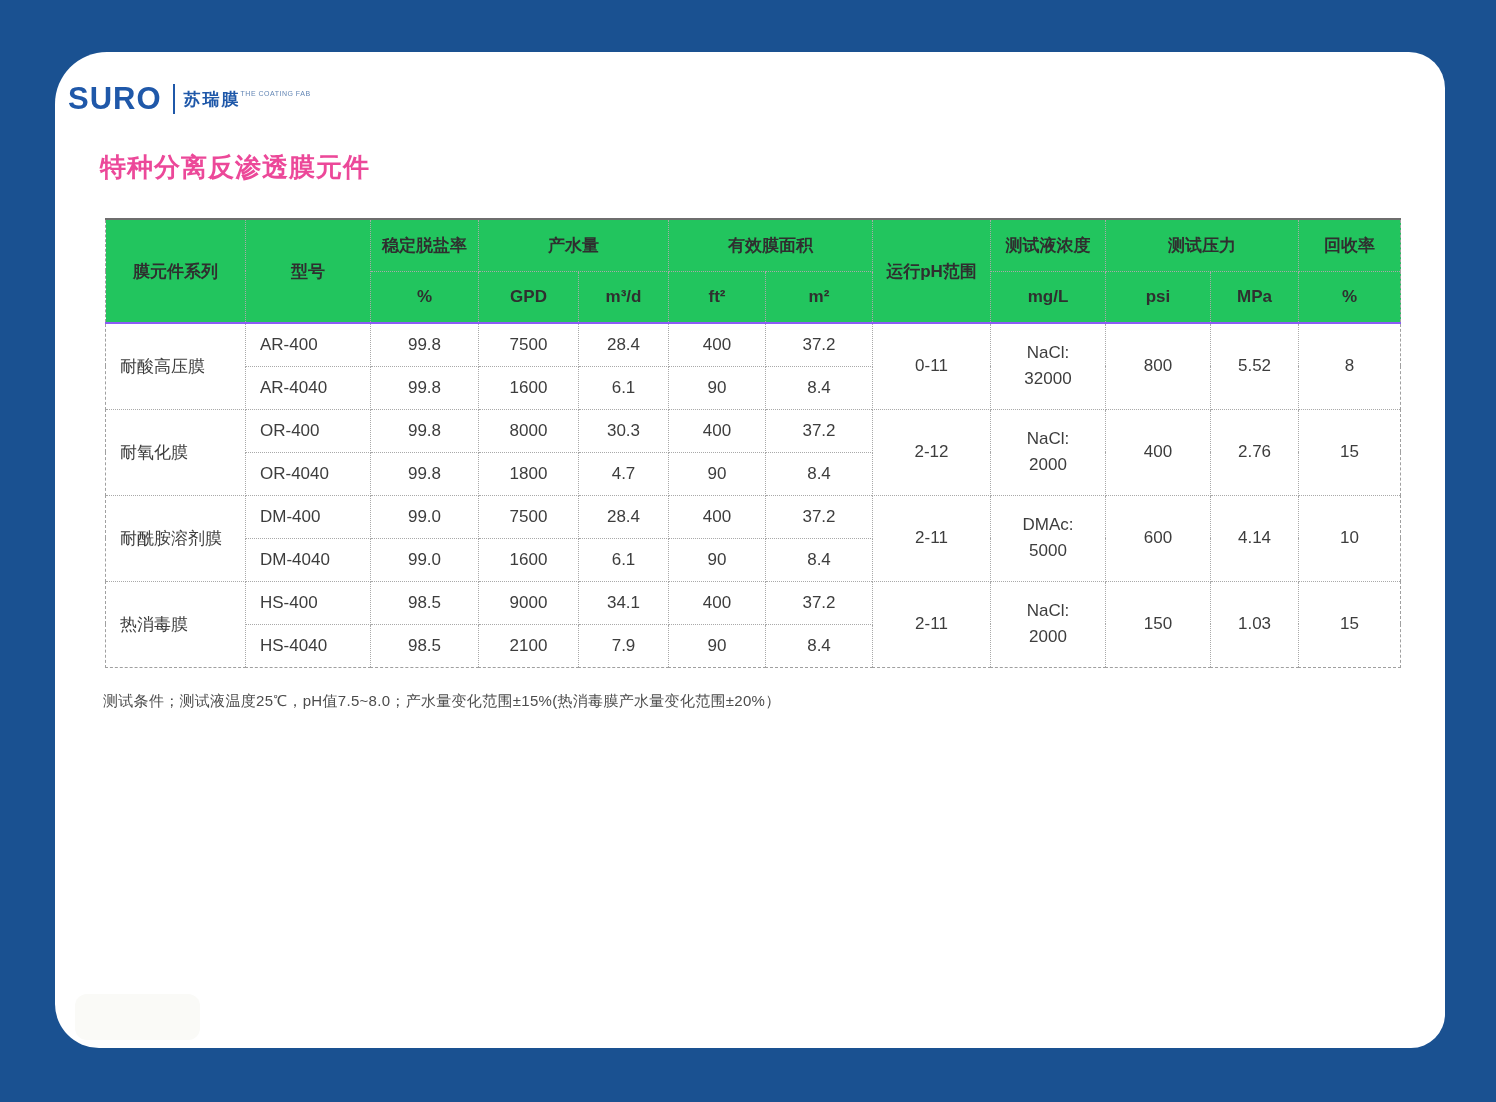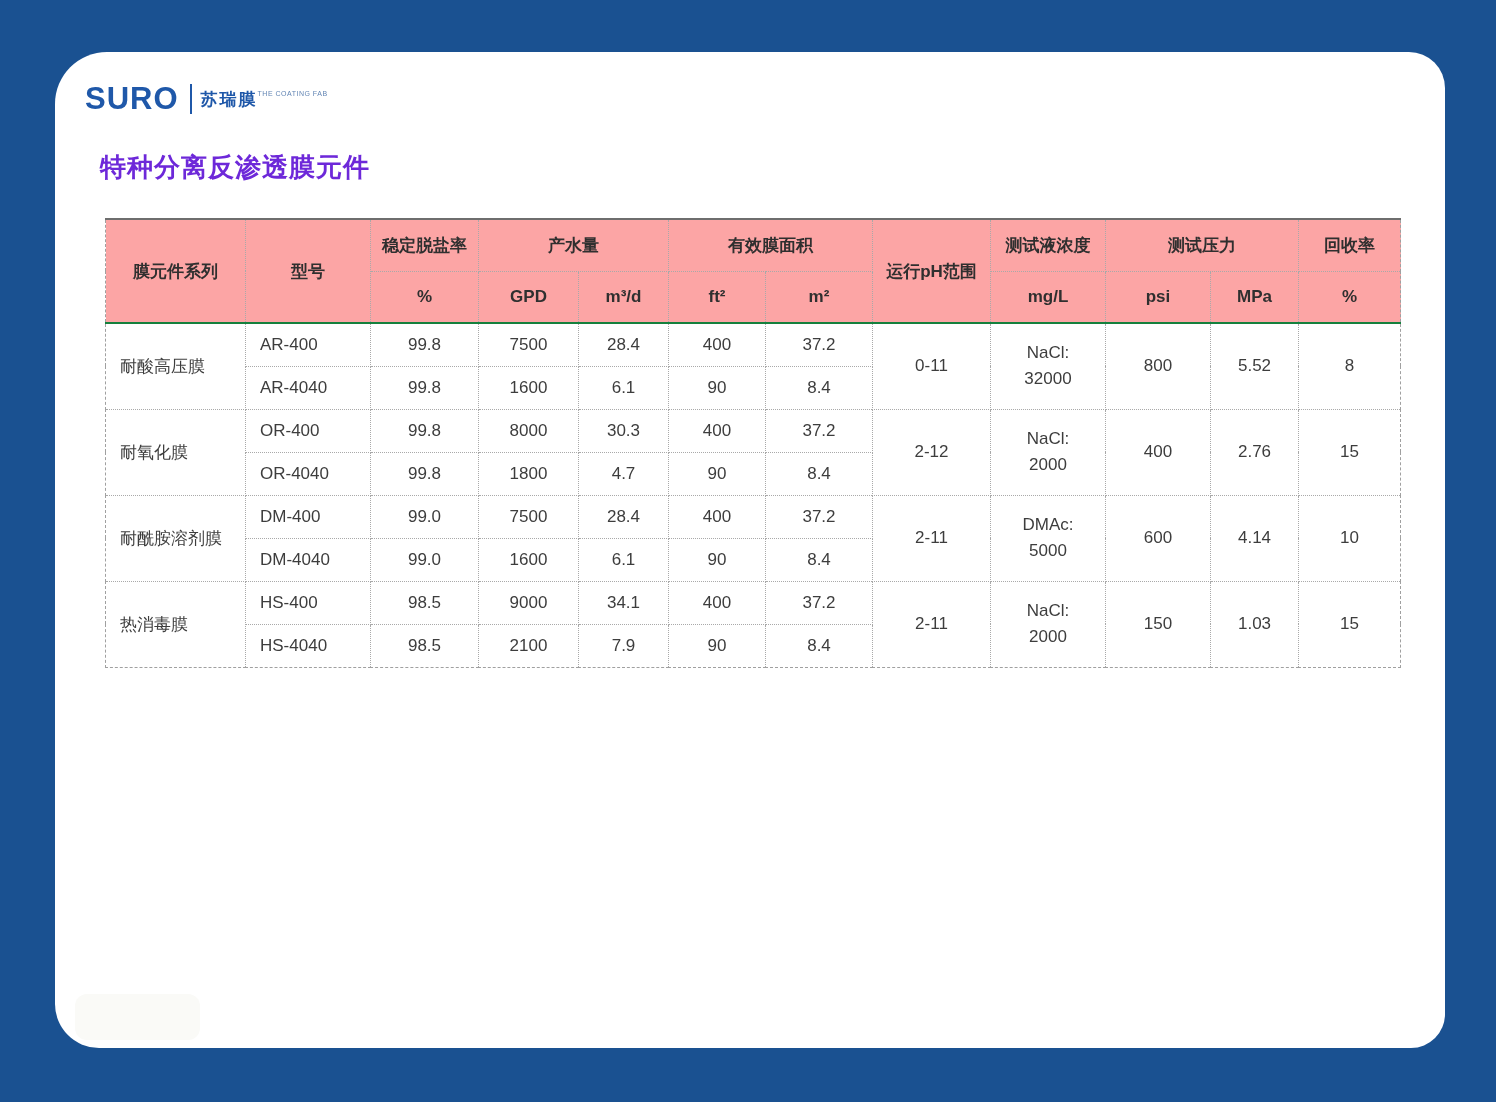--- a/index.html
+++ b/index.html
@@ -12,64 +12,64 @@
   }
   .panel {
     position:absolute;
     left:55px; top:52px;
     width:1390px; height:996px;
     background:#ffffff;
     border-radius:52px 36px 34px 44px;
   }
   
   .logo {
-    position:absolute; left:30px; top:22px;
+    position:absolute; left:13px; top:22px;
     display:flex; align-items:center; height:50px;
   }
   .logo-en {
     font-size:31px; font-weight:bold;
     color:#1f58a9; letter-spacing:1px;
   }
   .logo-divider {
     width:2px; height:30px; background:#1f58a9;
     margin:0 9px 0 11px;
   }
   .logo-right { display:flex; flex-direction:row; justify-content:center; }
   .logo-cn {
     font-size:17px; font-weight:bold; color:#1f58a9; letter-spacing:2px;
   }
   .logo-sub {
     font-size:7px; color:#6285b4; letter-spacing:0.5px; margin-top:2px;
   }
   
   .title {
     position:absolute; left:45px; top:98px;
-    font-size:26px; font-weight:bold; color:#6d28d9; letter-spacing:1px;
+    font-size:26px; font-weight:bold; color:#ec4899; letter-spacing:1px;
   }
   
   .spec {
     position:absolute; left:50px; top:166px;
     width:1295px;
     border-collapse:collapse; table-layout:fixed;
     border:1px dashed #a0a0a0;
     border-top:2px solid #6e6e6e;
   }
   .spec td {
     border:1px dotted #a9a9a9;
     text-align:center; vertical-align:middle;
     font-size:17px; color:#3d3d3d;
     padding:0 4px;
   }
   .spec thead td {
-    background:#fca5a5;
+    background:#22c55e;
     font-weight:bold; color:#2f2f2f;
   }
   .spec thead tr { height:52px; }
   .spec tbody tr { height:43px; }
-  .spec tbody tr.grp-first td { border-top:2px solid #15803d; }
+  .spec tbody tr.grp-first td { border-top:2px solid #8b5cf6; }
   .spec tbody tr.grp-start td { border-top:1px dotted #9d9d9d; }
   .spec td.l { text-align:left; padding-left:14px; }
   .sol-line { line-height:1.55; }
   
   .footnote {
     position:absolute; left:48px; top:640px;
     font-size:15px; color:#4c4c4c; letter-spacing:0.3px;
   }
   
   .watermark {
@@ -234,16 +234,17 @@
         <td class="l">HS-4040</td>
         <td>98.5</td>
         <td>2100</td>
         <td>7.9</td>
         <td>90</td>
         <td>8.4</td>
       </tr>
     </tbody>
   </table>
 
+  <p class="footnote">测试条件；测试液温度25℃，pH值7.5~8.0；产水量变化范围±15%(热消毒膜产水量变化范围±20%）</p>
 
   <div class="watermark"></div>
 
 </div>
 
 </body></html>

